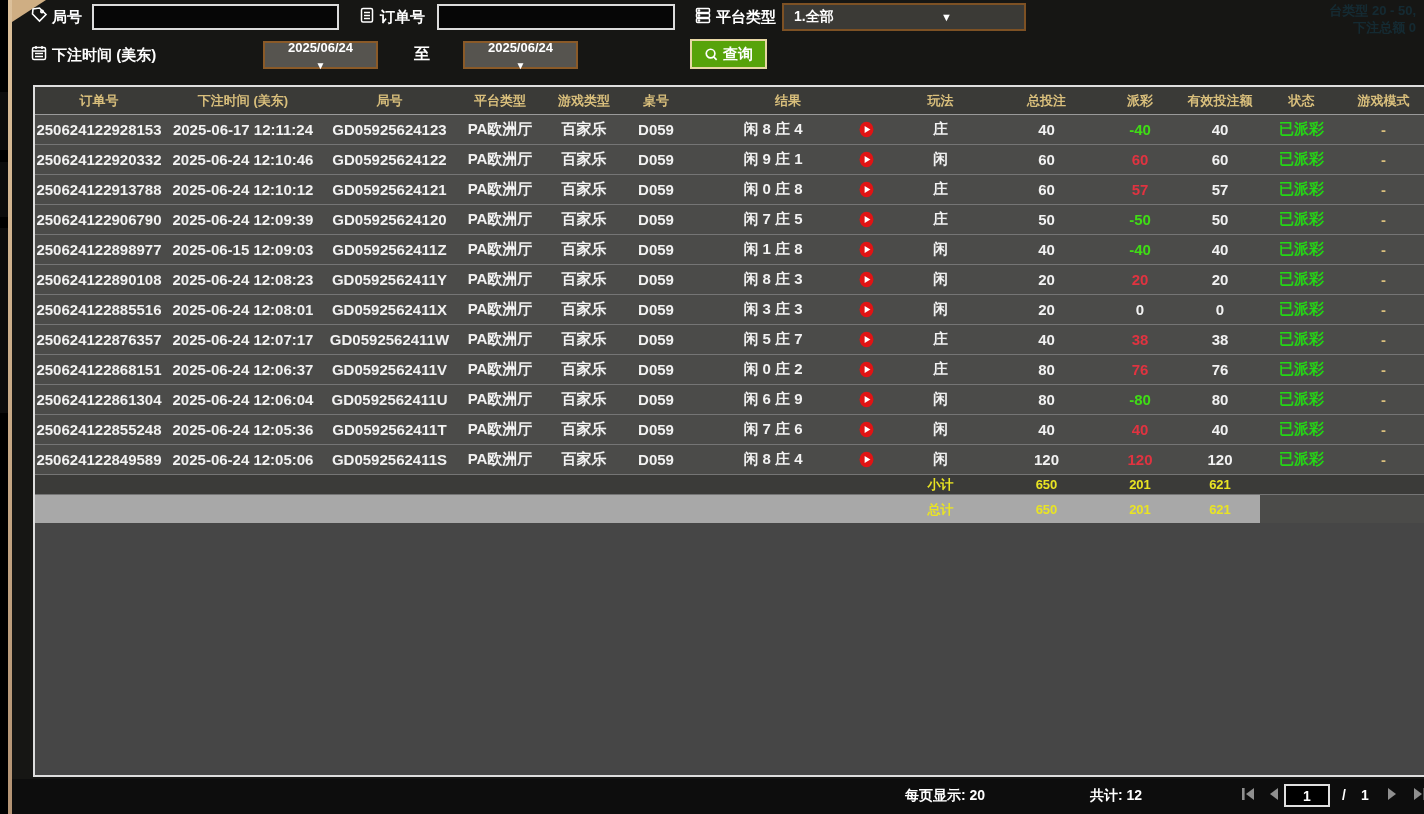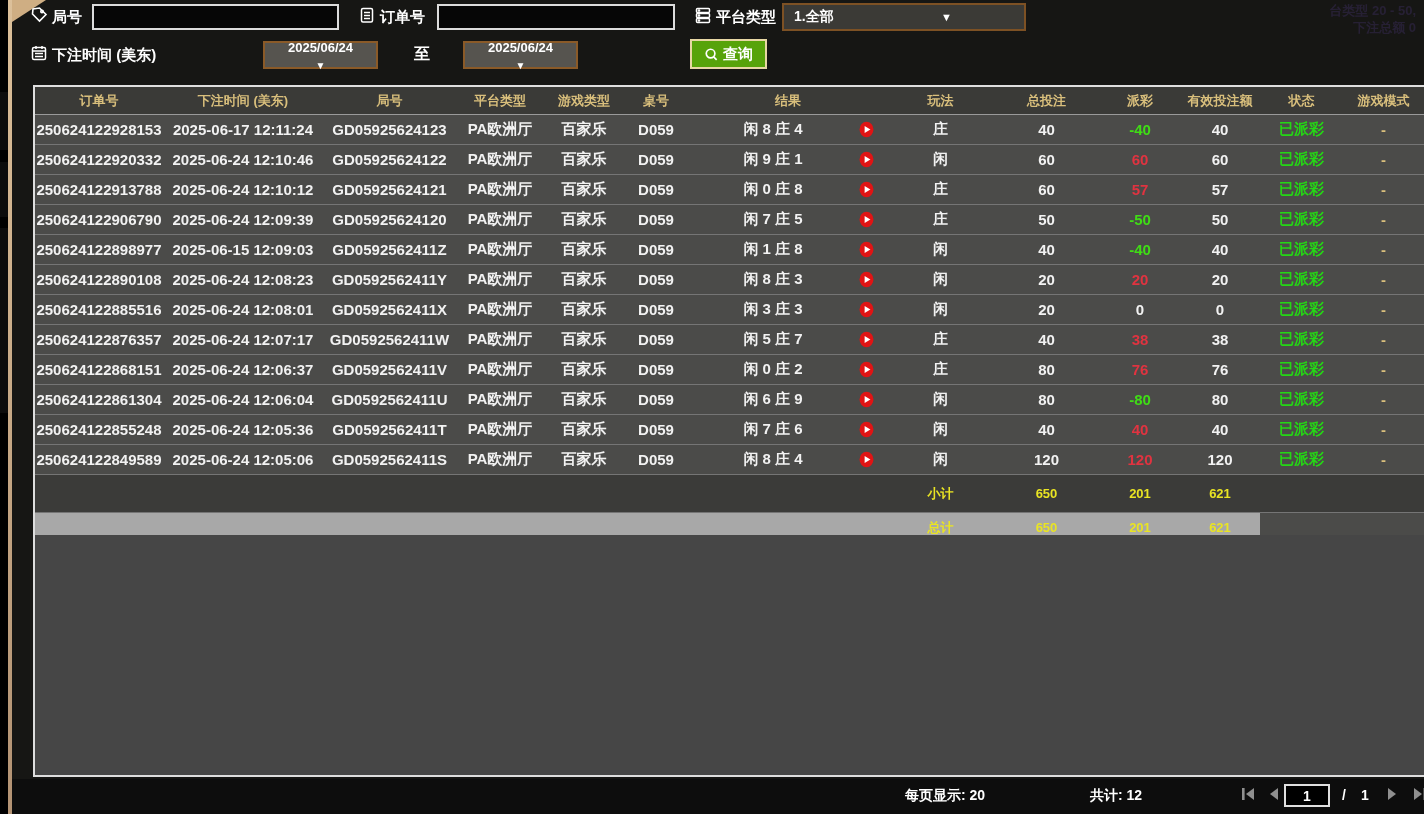--- a/index.html
+++ b/index.html
@@ -22,40 +22,40 @@
   .datebtn{ position:absolute; background:#56544f; border:2px solid #8a5a28; color:#fff;
             font-weight:bold; font-size:13px; display:flex; align-items:center;
             justify-content:center; gap:5px; cursor:pointer;flex-direction:column; }
   .datebtn .car{ font-size:10px; }
   .dropdown{ position:absolute; background:#3b3a36; border:2px solid #7d5124; color:#fff;
              font-size:14px; font-weight:bold; display:flex; align-items:center; padding:1px 10px; cursor:pointer; }
   .dropdown .car{ margin-left:auto; font-size:11px; margin-right:62px; }
   .searchbtn{ position:absolute; background:#57a30a; border:2px solid #e7d7a4; color:#fff;
               font-weight:bold; font-size:15px; display:flex; align-items:center; justify-content:center;
               gap:4px; cursor:pointer; }
-  .ghost{ position:absolute; right:8px; top:2px; text-align:right; color:#8b5cf6; opacity:.14;
+  .ghost{ position:absolute; right:8px; top:2px; text-align:right; color:#0ea5e9; opacity:.14;
           font-size:13px; font-weight:bold; line-height:17px; white-space:pre-line; }
 
   
   .tableWrap{ position:absolute; left:33px; top:85px; width:1391px; height:692px;
               background:#464646; border:2px solid #dedede; border-right:none;
               display:flex; flex-direction:column; overflow:hidden; }
   .grid{ display:grid; align-items:center;
          grid-template-columns:128px 160px 133px 88px 80px 64px 200px 105px 107px 80px 80px 83px minmax(0,1fr); }
   .grid > div{ text-align:center; overflow:hidden; white-space:nowrap; }
   .thead{ height:28px; background:#3a3a37; color:#d9bf7c; font-weight:bold; font-size:13px;
           border-bottom:1px solid #9a9a9a; flex:none; }
   .row{ height:30px; background:#4b4b49; border-bottom:1px solid #757575; color:#f2f2f2;
         font-weight:bold; font-size:15px; flex:none; }
   .cell-result{ display:flex; align-items:center; }
   .cell-result .rtxt{ flex:1; text-align:center; }
   .playbtn{ width:17px; height:17px; margin-right:13px; cursor:pointer; flex:none; }
-  .sumrow{ height:38px; background:#3b3b39; border-bottom:1px solid #757575; font-weight:bold;
+  .sumrow{ height:20px; background:#3b3b39; border-bottom:1px solid #757575; font-weight:bold;
            font-size:13px; flex:none; }
-  .totalrow{ height:22px; font-weight:bold; font-size:13px; flex:none; border-bottom:1px solid #757575; }
+  .totalrow{ height:28px; font-weight:bold; font-size:13px; flex:none; border-bottom:1px solid #757575; }
   .totalrow > div{ height:30px; line-height:30px; background:#a8a8a8; }
   .totalrow > div.darkend{ background:#4b4b49; }
   .filler{ flex:1; background:#464646; }
 
   
   .pagebar{ position:absolute; left:12px; top:779px; width:1412px; height:35px; background:#0d0d0d;
             color:#fff; font-weight:bold; font-size:14px; }
   .pagebar span{ position:absolute; top:8px; white-space:nowrap; }
   .pgbtn{ position:absolute; top:10px; width:16px; height:14px; cursor:pointer; }
   .pginput{ position:absolute; left:1272px; top:5px; width:46px; height:23px; background:#000;

